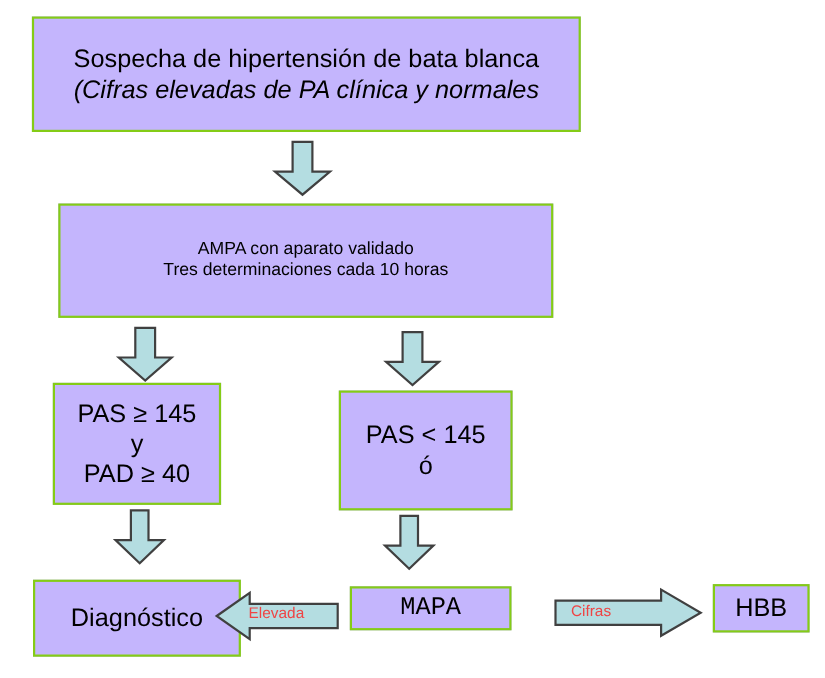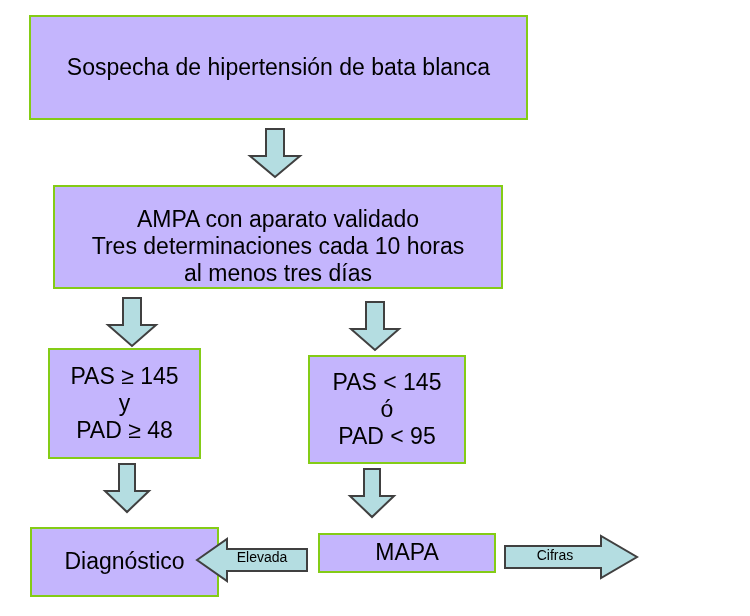--- a/index.html
+++ b/index.html
@@ -23,84 +23,83 @@
     align-items:center;
     justify-content:center;
     text-align:center;
     line-height:1.18;
   }
   .node .ln{display:block;white-space:nowrap;}
   .ital{font-style:italic;}
 
   
   #node-suspicion{left:29px;top:15px;width:499px;height:105px;font-size:23px;}
-  #node-ampa{left:53px;top:185px;width:450px;height:104px;font-size:23px;justify-content:flex-end;}
+  #node-ampa{left:53px;top:185px;width:450px;height:104px;font-size:16px;}
   #node-criteria-high{left:48px;top:348px;width:153px;height:111px;font-size:23px;}
   #node-criteria-low{left:308px;top:355px;width:158px;height:109px;font-size:23px;}
   #node-diagnosis{left:30px;top:527px;width:189px;height:70px;font-size:23px;}
-  #node-mapa{left:318px;top:533px;width:178px;height:40px;font-size:23px;}
+  #node-mapa{left:318px;top:533px;width:147px;height:40px;font-size:23px;font-family:Liberation Mono, monospace;}
   #node-hbb{left:648px;top:531px;width:88px;height:44px;font-size:23px;}
 
   
   .arrow{position:absolute;}
   .arrow svg{display:block;overflow:visible;}
   .arrow-label{
     position:absolute;
     font-size:14px;
-    color:#000000;
+    color:#ef4444;
     white-space:nowrap;
-    text-align:center;
+    text-align:left;
     line-height:1;
   }
   #lbl-elevada{left:226px;top:550px;width:72px;}
   #lbl-normal{left:519px;top:548px;width:72px;}
 </style>
 </head>
 <body>
 
 <div id="stage">
 
   <div class="node" id="node-suspicion">
     <span class="ln">Sospecha de hipertensión de bata blanca</span>
+    <span class="ln ital">(Cifras elevadas de PA clínica y normales</span>
   </div>
 
   <div class="arrow" style="left:249px;top:128px;">
     <svg width="52" height="50" viewBox="0 0 52 50" aria-hidden="true">
       <polygon points="17,1 35,1 35,28 51,28 26,49 1,28 17,28" fill="#b4dde1" stroke="#404040" stroke-width="2" stroke-linejoin="miter"></polygon>
     </svg>
   </div>
 
   <div class="node" id="node-ampa">
     <span class="ln">AMPA con aparato validado</span>
     <span class="ln">Tres determinaciones cada 10 horas</span>
-    <span class="ln">al menos tres días</span>
   </div>
 
   <div class="arrow" style="left:107px;top:297px;">
     <svg width="50" height="50" viewBox="0 0 50 50" aria-hidden="true">
       <polygon points="16,1 34,1 34,28 49,28 25,49 1,28 16,28" fill="#b4dde1" stroke="#404040" stroke-width="2" stroke-linejoin="miter"></polygon>
     </svg>
   </div>
 
   <div class="arrow" style="left:350px;top:301px;">
     <svg width="50" height="50" viewBox="0 0 50 50" aria-hidden="true">
       <polygon points="16,1 34,1 34,28 49,28 25,49 1,28 16,28" fill="#b4dde1" stroke="#404040" stroke-width="2" stroke-linejoin="miter"></polygon>
     </svg>
   </div>
 
   <div class="node" id="node-criteria-high">
     <span class="ln">PAS ≥ 145</span>
     <span class="ln">y</span>
-    <span class="ln">PAD ≥ 48</span>
+    <span class="ln">PAD ≥ 40</span>
   </div>
 
   <div class="node" id="node-criteria-low">
     <span class="ln">PAS &lt; 145</span>
     <span class="ln">ó</span>
-    <span class="ln">PAD &lt; 95</span>
   </div>
 
   <div class="arrow" style="left:104px;top:463px;">
     <svg width="46" height="50" viewBox="0 0 46 50" aria-hidden="true">
       <polygon points="15,1 31,1 31,28 45,28 23,49 1,28 15,28" fill="#b4dde1" stroke="#404040" stroke-width="2" stroke-linejoin="miter"></polygon>
     </svg>
   </div>
 
   <div class="arrow" style="left:349px;top:468px;">
     <svg width="46" height="50" viewBox="0 0 46 50" aria-hidden="true">
@@ -123,14 +122,17 @@
     <span class="ln">MAPA</span>
   </div>
 
   <div class="arrow" style="left:504px;top:534px;">
     <svg width="134" height="46" viewBox="0 0 134 46" aria-hidden="true">
       <polygon points="1,12 97,12 97,2 133,23 97,44 97,34 1,34" fill="#b4dde1" stroke="#404040" stroke-width="2" stroke-linejoin="miter"></polygon>
     </svg>
   </div>
   <div class="arrow-label" id="lbl-normal">Cifras</div>
 
+  <div class="node" id="node-hbb">
+    <span class="ln">HBB</span>
+  </div>
 
 </div>
 
 </body></html>

